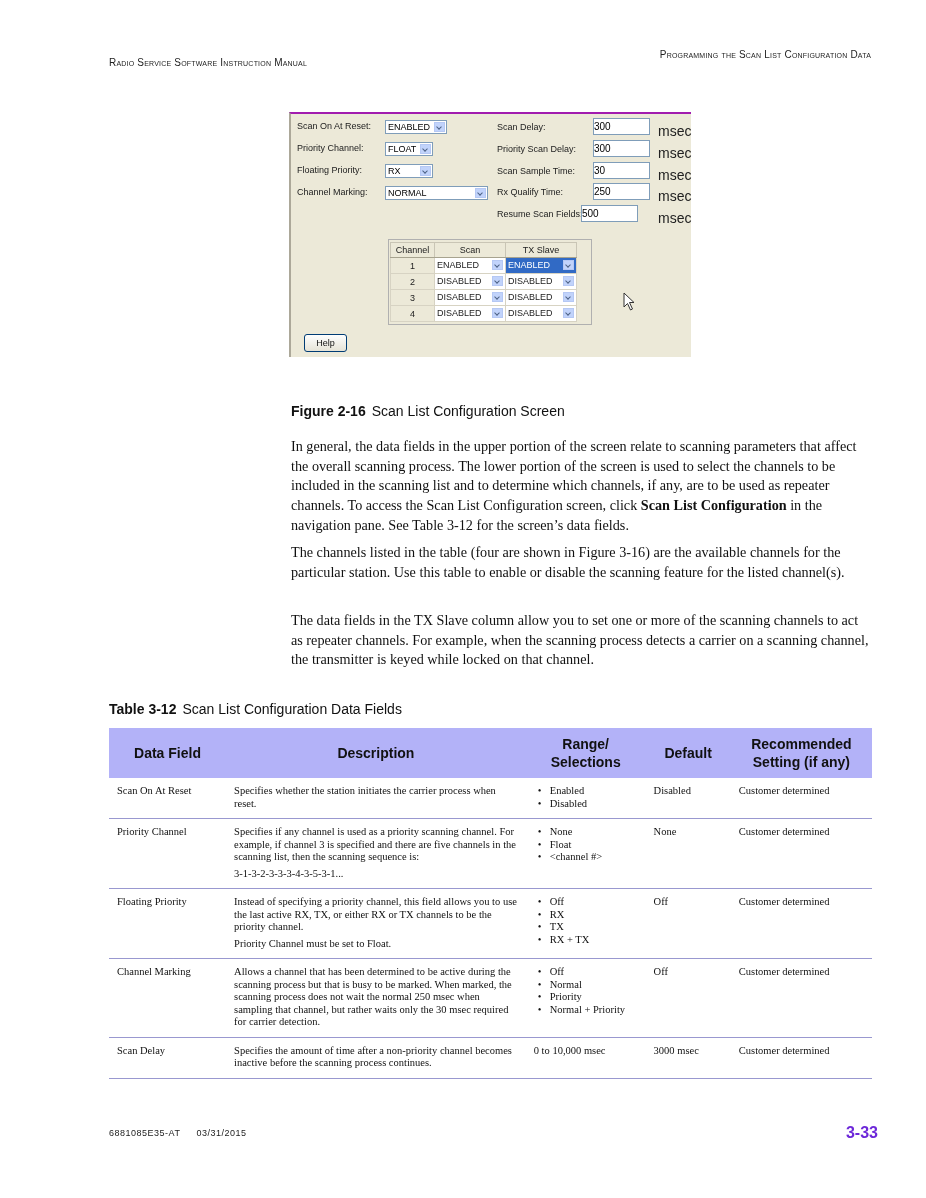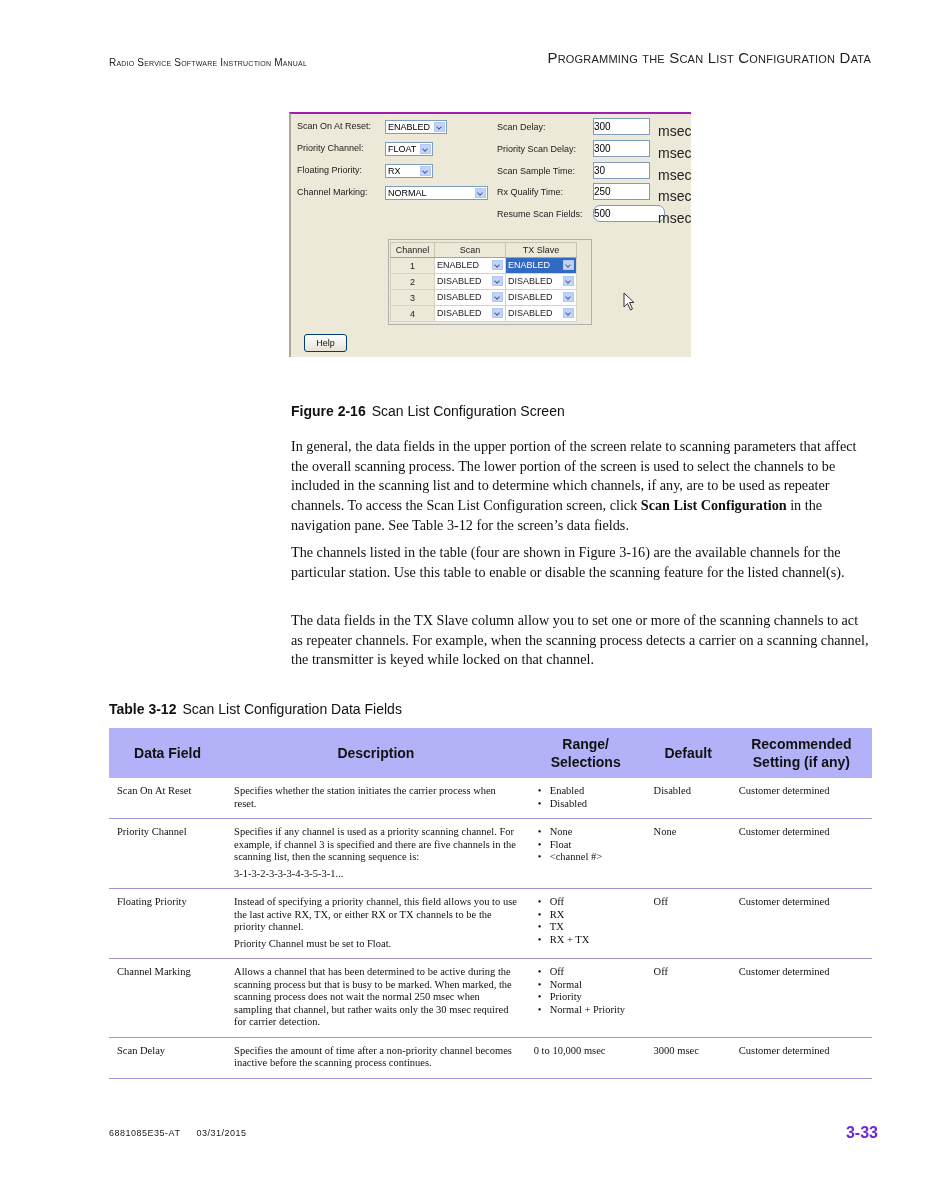--- a/index.html
+++ b/index.html
@@ -1,20 +1,20 @@
 <!DOCTYPE html>
 <html><head>
 <meta charset="utf-8">
 <style>
   html, body { margin: 0; padding: 0; background: #ffffff; }
   body { width: 926px; height: 1198px; position: relative; overflow: hidden; font-family: "Liberation Serif", serif; color: #111; }
 
   .running-header { position: absolute; top: 49px; left: 109px; right: 55px; height: 14px; font-family: "Liberation Sans", sans-serif; font-size: 8px; letter-spacing: 0.2px; color: #222; }
   .running-header .left { position: absolute; left: 0; top: 0; font-variant: small-caps; font-size: 10px; margin-top: 8px; }
-  .running-header .right { position: absolute; right: 0; top: 0; font-variant: small-caps; font-size: 15px; }
+  .running-header .right { position: absolute; right: 0; top: 0; font-variant: small-caps; font-size: 10px; }
 
   
   .shot { position: absolute; left: 289px; top: 112px; width: 402px; height: 245px; background: #ece9d8; border-top: 2px solid #a21caf; border-left: 2px solid #aca899; box-sizing: border-box; font-family: "Liberation Sans", sans-serif; font-size: 9px; color: #222; }
   .shot .lbl { position: absolute; font-size: 9px; color: #222; white-space: nowrap; }
   .combo { position: absolute; height: 14px; background: #fff; border: 1px solid #7f9db9; box-sizing: border-box; font-size: 9px; line-height: 12px; padding-left: 2px; color: #000; }
   .combo .arrow { position: absolute; right: 1px; top: 1px; width: 11px; height: 10px; background: #c1d3fb; border: 1px solid #b5c8f4; box-sizing: border-box; }
   .combo .arrow::after { content: ""; position: absolute; left: 2px; top: 2px; width: 3px; height: 3px; border-right: 1.5px solid #4d6185; border-bottom: 1.5px solid #4d6185; transform: rotate(45deg); }
   .textfield { position: absolute; height: 17px; background: #fff; border: 1px solid #7f9db9; box-sizing: border-box; font-size: 10px; line-height: 15px; padding-left: 0; color: #000; }
   .unit { position: absolute; font-size: 14px; color: #222; }
 
@@ -104,21 +104,21 @@
 
   <span class="lbl" style="left:206px;top:52px;">Scan Sample Time:</span>
   <div class="textfield" style="left:302px;top:48px;width:57px;">30</div>
   <span class="unit" style="left:367px;top:53px;">msec</span>
 
   <span class="lbl" style="left:206px;top:73px;">Rx Qualify Time:</span>
   <div class="textfield" style="left:302px;top:69px;width:57px;">250</div>
   <span class="unit" style="left:367px;top:74px;">msec</span>
 
   <span class="lbl" style="left:206px;top:95px;">Resume Scan Fields:</span>
-  <div class="textfield" style="left:302px;top:91px;width:72px;border-radius:7px;">500</div>
+  <div class="textfield" style="left:290px;top:91px;width:57px;">500</div>
   <span class="unit" style="left:367px;top:96px;">msec</span>
 
   <div class="grid">
     <table>
       <thead>
         <tr>
           <th style="width:43px">Channel</th>
           <th style="width:70px">Scan</th>
           <th style="width:70px">TX Slave</th>
         </tr>

